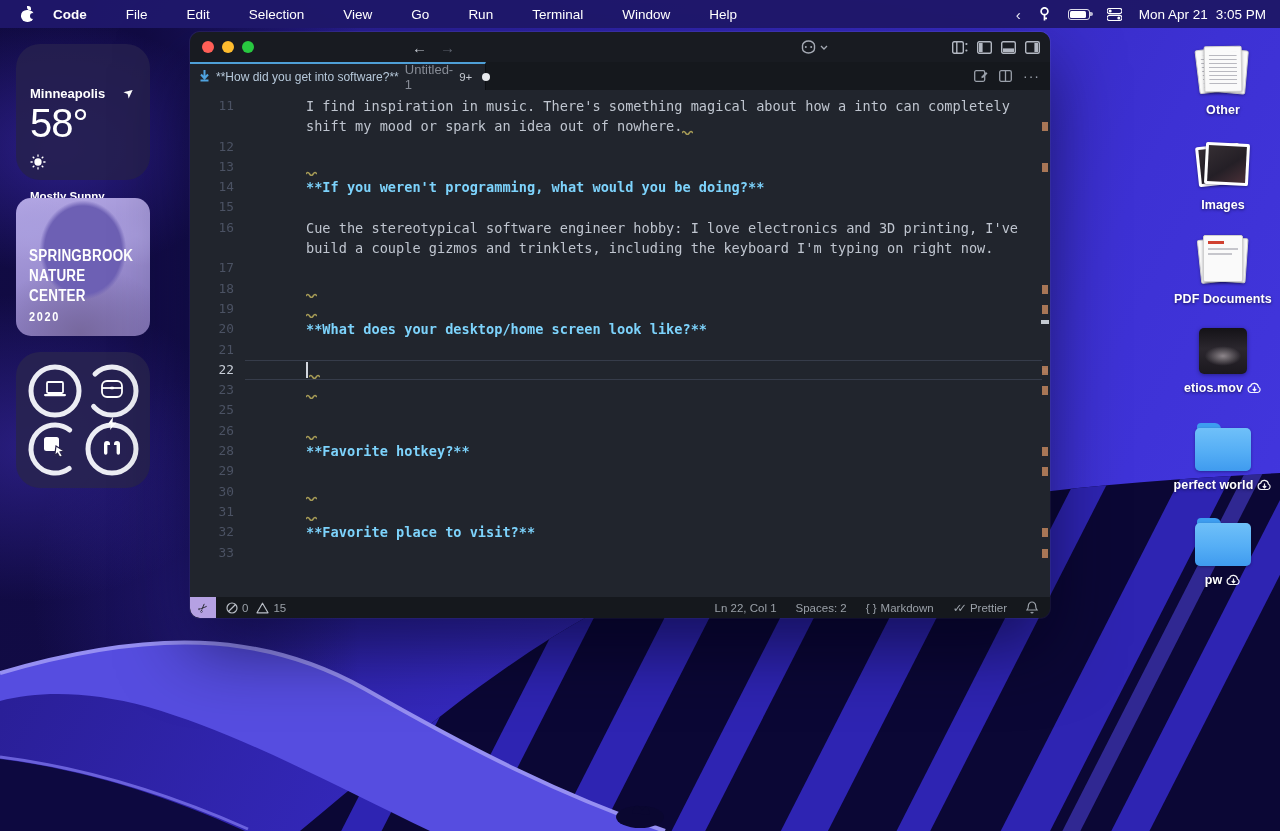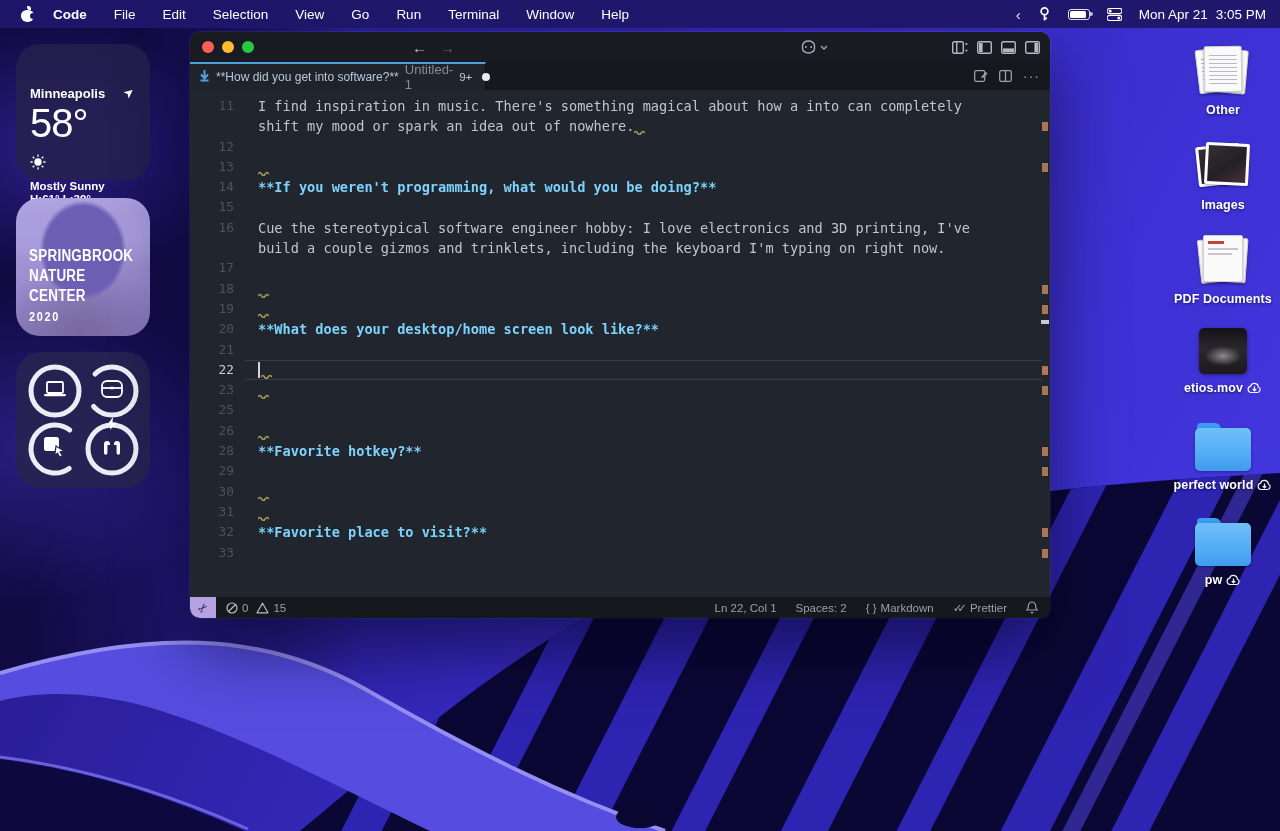--- a/index.html
+++ b/index.html
@@ -29,48 +29,49 @@
     display:flex; align-items:center; color:#fff; font-size:13.5px;
     padding:0 14px; z-index:50;
   }
   .menubar .apple { width:15px; height:15px; margin:0 18px 0 6px; position:relative; }
   .menubar .apple i{ position:absolute; left:1px; top:3px; width:13px; height:12px; background:#fff;
      border-radius:45% 45% 48% 48%; }
   .menubar .apple i:before{ content:""; position:absolute; right:-2px; top:3px; width:6px; height:6px;
      border-radius:50%; background:rgba(30,23,104,1); }
   .menubar .apple:after{ content:""; position:absolute; left:7px; top:-1px; width:4px; height:4px;
      background:#fff; border-radius:0 70% 0 70%; }
-  .menu-items { display:flex; gap:27px; }
+  .menu-items { display:flex; gap:39px; }
   .menu-item { cursor:default; }
   .menu-item.app { font-weight:700; }
   .menubar-right { margin-left:auto; display:flex; align-items:center; gap:17px; }
   .mb-chevron { font-size:15px; color:#e8e8f4; }
   .mb-ic svg { display:block; }
   .battery-body { width:22px; height:11px; border:1px solid rgba(255,255,255,.85); border-radius:3px; position:relative; }
   .battery-body:after { content:""; position:absolute; right:-4px; top:2.5px; width:2.5px; height:4px; background:rgba(255,255,255,.7); border-radius:0 2px 2px 0; }
   .battery-fill { position:absolute; left:1px; top:1px; bottom:1px; width:16px; background:#fff; border-radius:1.5px; }
   .mb-clock { display:flex; gap:8px; font-size:13.5px; font-weight:500; }
 
   
   .widget { position:absolute; left:16px; width:134px; border-radius:24px; z-index:10; }
   .w-weather { top:44px; height:136px; background:rgba(38,32,78,.88); color:#fff; padding:14px 14px 12px; }
   .w-city { font-size:13px; font-weight:700; display:flex; align-items:center; gap:20px;margin-top:28px; }
   .w-loc { display:inline-block; transform:rotate(-40deg) translateY(-1px); font-size:11px; }
   .w-temp { font-size:40px; font-weight:300; letter-spacing:-1px; margin-top:0; }
   .w-sun { margin-top:8px; }
-  .w-cond { font-size:11.5px; font-weight:600; margin-top:6px; }
+  .w-cond { font-size:11.5px; font-weight:600; margin-top:16px; }
   .w-hilo { font-size:11.5px; font-weight:600; margin-top:1px; }
 
   .w-photo { top:198px; height:138px; overflow:hidden; color:#fff;
     background:
       radial-gradient(70px 80px at 67px 52px, #6d60b4 0%, #6d60b4 55%, transparent 62%),
       radial-gradient(120px 90px at 65px 135px, #77689e 0%, transparent 75%),
       radial-gradient(60px 40px at 15px 30px, #a99ede 0%, transparent 80%),
       radial-gradient(60px 40px at 120px 36px, #a79bdc 0%, transparent 80%),
       linear-gradient(165deg,#b3a7e4 0%, #9d90d2 45%, #8577bd 100%);
+    border-radius: 15px;
   }
   .w-photo-text { position:absolute; left:13px; bottom:12px; transform:scaleX(.84); transform-origin:left bottom; }
   .w-photo-l1, .w-photo-l2 { font-size:16px; font-weight:700; letter-spacing:.3px; line-height:1.25; }
   .w-photo-year { font-size:13px; font-weight:700; letter-spacing:2px; margin-top:3px; }
 
   .w-batt { top:352px; height:136px; background:rgba(40,35,80,.88);
     display:grid; grid-template-columns:1fr 1fr; grid-template-rows:1fr 1fr; padding:10px; }
   .ring { position:relative; display:flex; align-items:center; justify-content:center; }
   .ring svg.arc { position:absolute; inset:0; margin:auto; }
   .ring .glyph { position:relative; z-index:2; }
@@ -124,21 +125,21 @@
   .tab-pin { color:#4fa3e0; font-size:12px; }
   .tab-title { color:#b6c8da; white-space:nowrap; }
   .tab-desc { color:#878c96; font-size:13px; }
   .tab-badge { color:#c3c8d0; font-size:11.5px; }
   .unsaved-dot { width:8px; height:8px; border-radius:50%; background:#e8eaee; margin-left:4px; flex:none; }
   .tabbar-actions { position:absolute; right:10px; top:0; bottom:0; display:flex; align-items:center; gap:11px; color:#9aa0aa; }
 
   .editor { flex:1; position:relative; overflow:hidden; background:#21252d;
     font-family:"DejaVu Sans Mono", monospace; font-size:13.6px; }
   .rows { position:absolute; top:6px; left:0; right:0; }
-  .row { display:flex; height:20.3px; line-height:20.3px; position:relative; }
+  .row { display:flex; height:20.3px; line-height:20.3px; position:relative;gap:48px; }
   .row .num { width:44px; flex:none; text-align:right; color:#4b5263; font-size:12.8px; }
   .row .code { margin-left:24px; white-space:pre; color:#bfc5cf; display:flex; align-items:center; flex:1; }
   .row .code.bold { color:#7dd3fc; font-weight:700;align-items:flex-end; }
   .row.current .num { color:#c9cfd9; }
   .row.current .codewrap { position:absolute; left:55px; right:8px; top:0; bottom:0;
      border-top:1px solid #363c4a; border-bottom:1px solid #363c4a; }
   .cursor { display:inline-block; width:2px; height:16px; background:#d2d6de; vertical-align:middle; margin-right:1px; }
   .squig { display:inline-block; line-height:0; transform:translateY(6px); }
   .overview { position:absolute; right:0; top:0; bottom:0; width:10px; }
   .ov-mark { position:absolute; right:2px; width:6px; height:9px; background:#b07a58; opacity:.95; }

